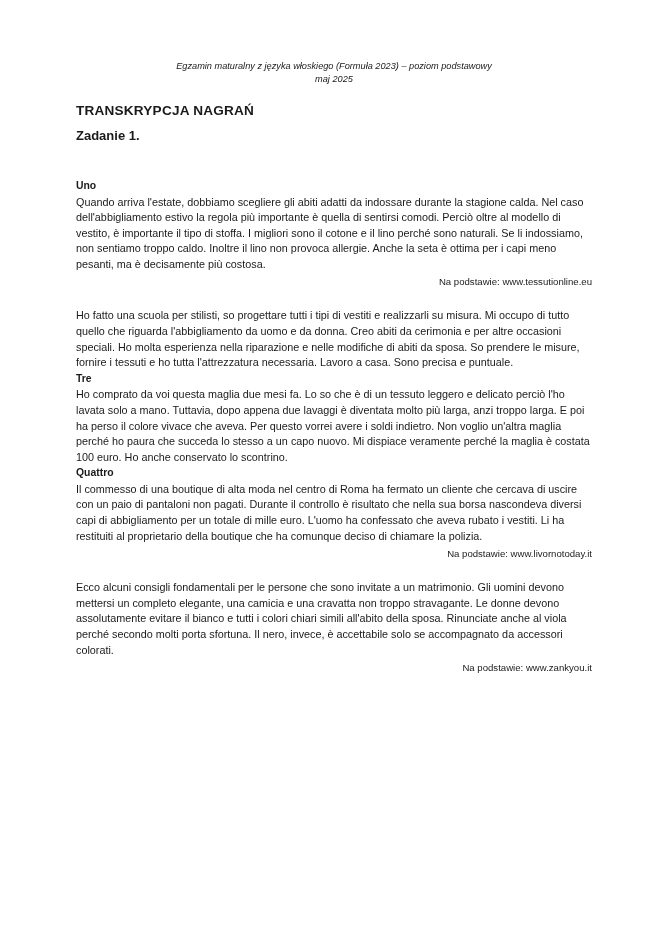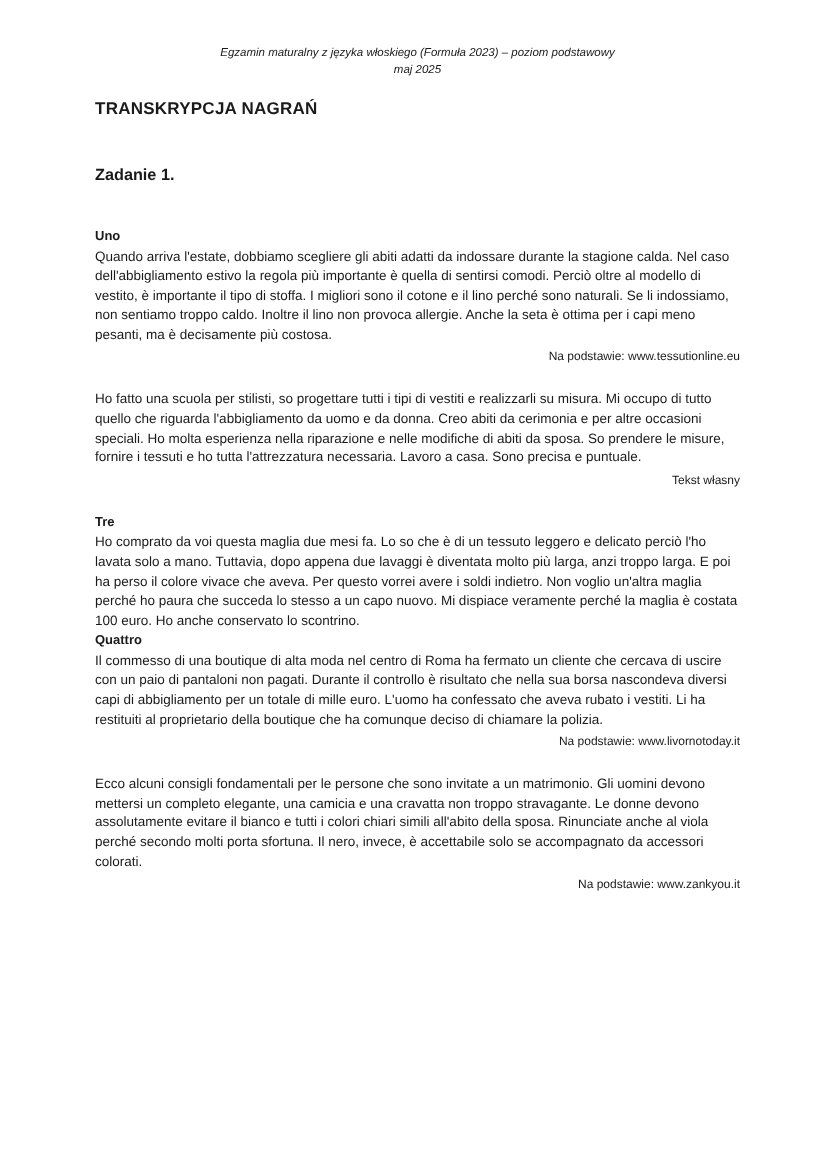--- a/index.html
+++ b/index.html
@@ -19,41 +19,41 @@
     position: relative;
     width: 664px;
     height: 938px;
     box-sizing: border-box;
     padding: 0 72px 0 76px;
     background: #ffffff;
   }
 
   
   .doc-header {
-    padding-top: 36px;
+    padding-top: 60px;
     text-align: center;
     font-style: italic;
     font-size: 9.2px;
     line-height: 13px;
     color: #1a1a1a;
   }
   .doc-header .hdr-line { display: block; }
 
   
   .doc-title {
     margin-top: 17px;
     text-align: left;
     font-size: 13.6px;
     font-weight: bold;
     letter-spacing: 0.2px;
   }
 
   
   .task-heading {
-    margin-top: 38px;
+    margin-top: 10px;
     font-size: 13px;
     font-weight: bold;
   }
 
   
   .sections { margin-top: 35px; }
 
   .section { margin-bottom: 0; }
 
   .section-label {
@@ -95,21 +95,20 @@
   <div class="sections">
 
     <div class="section">
       <div class="section-label">Uno</div>
       <p class="section-body">Quando arriva l'estate, dobbiamo scegliere gli abiti adatti da indossare durante la stagione calda. Nel caso dell'abbigliamento estivo la regola più importante è quella di sentirsi comodi. Perciò oltre al modello di vestito, è importante il tipo di stoffa. I migliori sono il cotone e il lino perché sono naturali. Se li indossiamo, non sentiamo troppo caldo. Inoltre il lino non provoca allergie. Anche la seta è ottima per i capi meno pesanti, ma è decisamente più costosa.</p>
       <div class="section-source">Na podstawie: www.tessutionline.eu</div>
     </div>
 
     <div class="section">
       <p class="section-body">Ho fatto una scuola per stilisti, so progettare tutti i tipi di vestiti e realizzarli su misura. Mi occupo di tutto quello che riguarda l'abbigliamento da uomo e da donna. Creo abiti da cerimonia e per altre occasioni speciali. Ho molta esperienza nella riparazione e nelle modifiche di abiti da sposa. So prendere le misure, fornire i tessuti e ho tutta l'attrezzatura necessaria. Lavoro a casa. Sono precisa e puntuale.</p>
-      <div class="section-source">Tekst własny</div>
     </div>
 
     <div class="section">
       <div class="section-label">Tre</div>
       <p class="section-body">Ho comprato da voi questa maglia due mesi fa. Lo so che è di un tessuto leggero e delicato perciò l'ho lavata solo a mano. Tuttavia, dopo appena due lavaggi è diventata molto più larga, anzi troppo larga. E poi ha perso il colore vivace che aveva. Per questo vorrei avere i soldi indietro. Non voglio un'altra maglia perché ho paura che succeda lo stesso a un capo nuovo. Mi dispiace veramente perché la maglia è costata 100 euro. Ho anche conservato lo scontrino.</p>
     </div>
 
     <div class="section">
       <div class="section-label">Quattro</div>
       <p class="section-body">Il commesso di una boutique di alta moda nel centro di Roma ha fermato un cliente che cercava di uscire con un paio di pantaloni non pagati. Durante il controllo è risultato che nella sua borsa nascondeva diversi capi di abbigliamento per un totale di mille euro. L'uomo ha confessato che aveva rubato i vestiti. Li ha restituiti al proprietario della boutique che ha comunque deciso di chiamare la polizia.</p>

